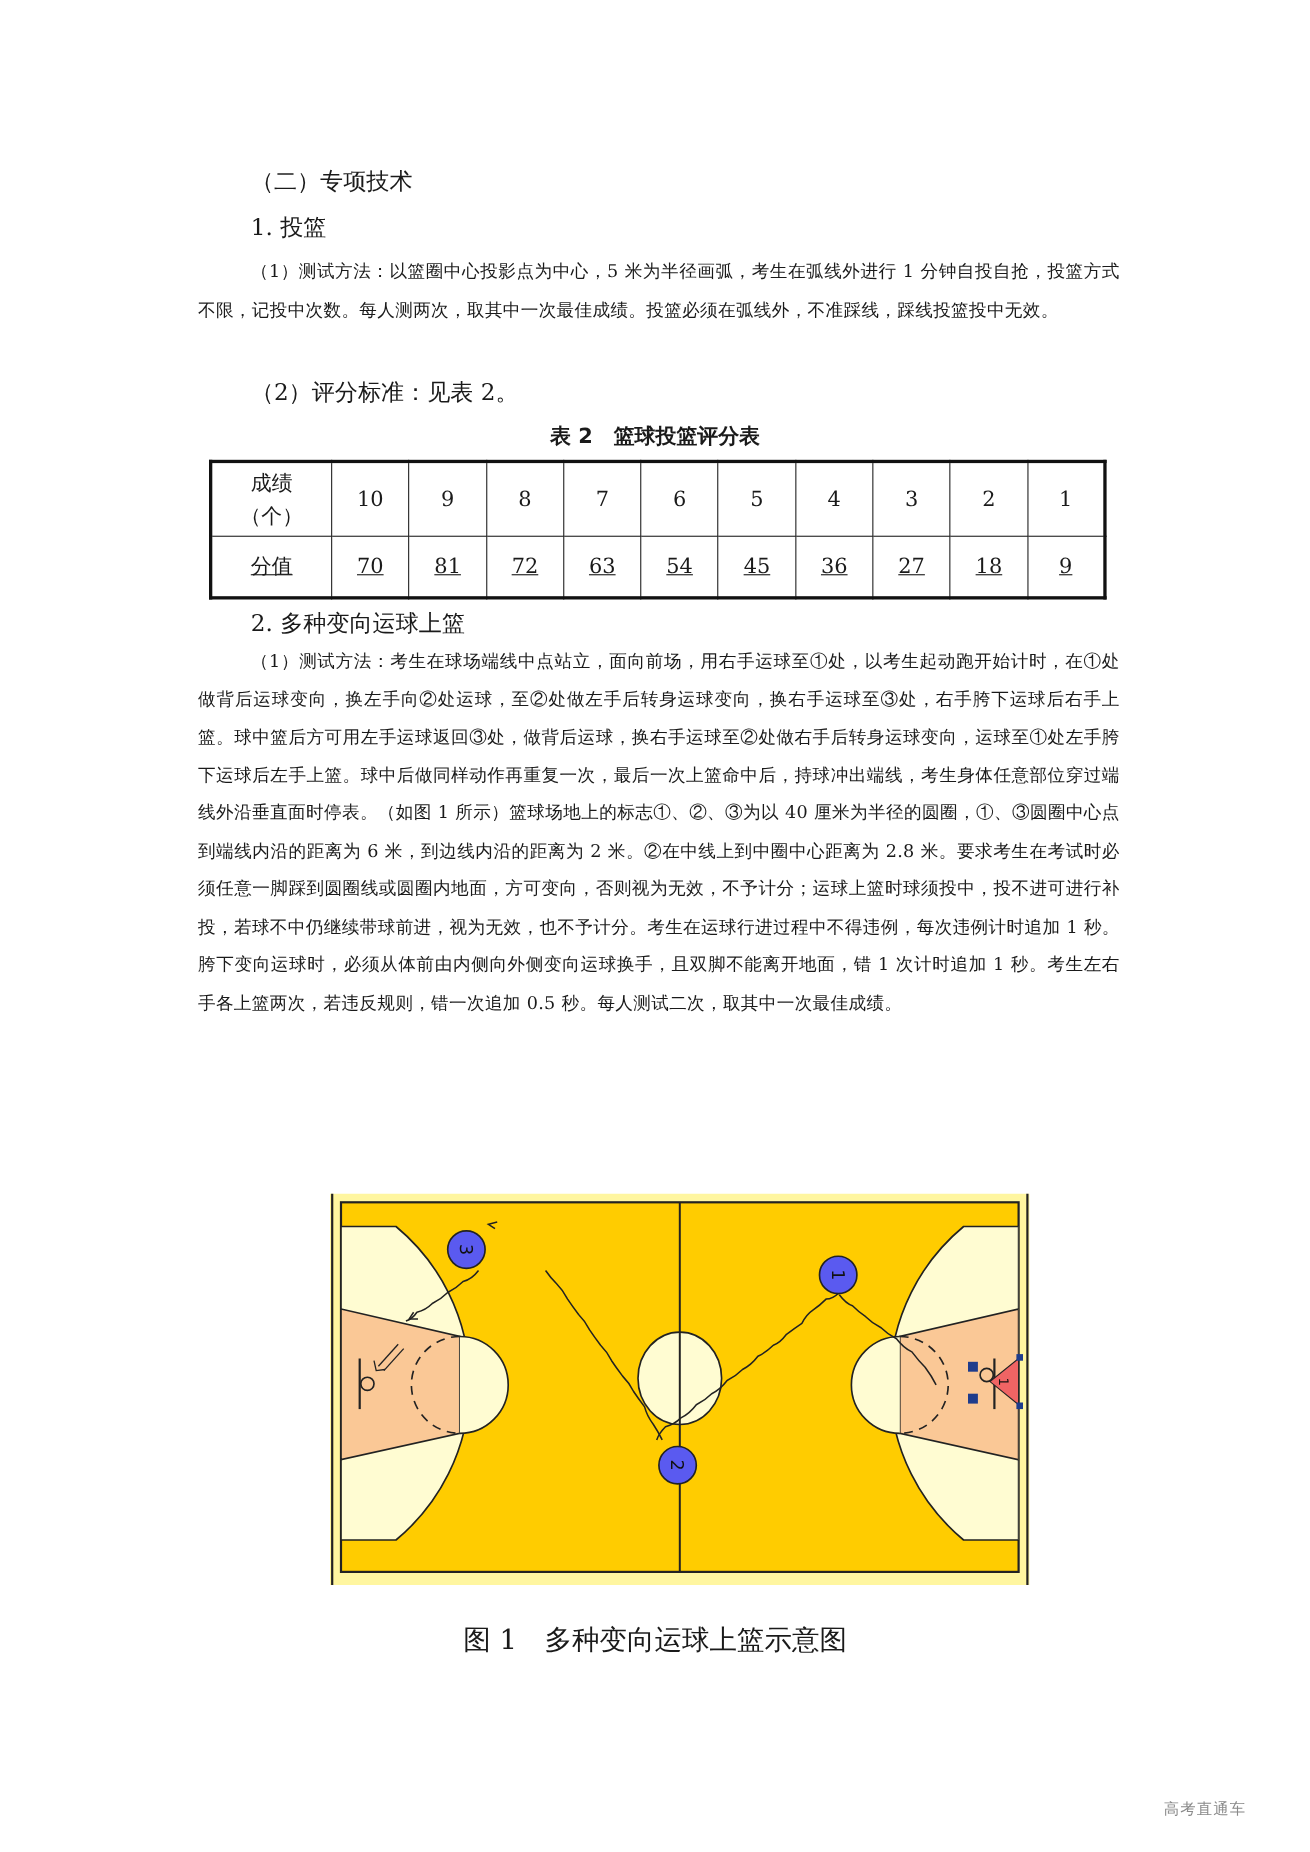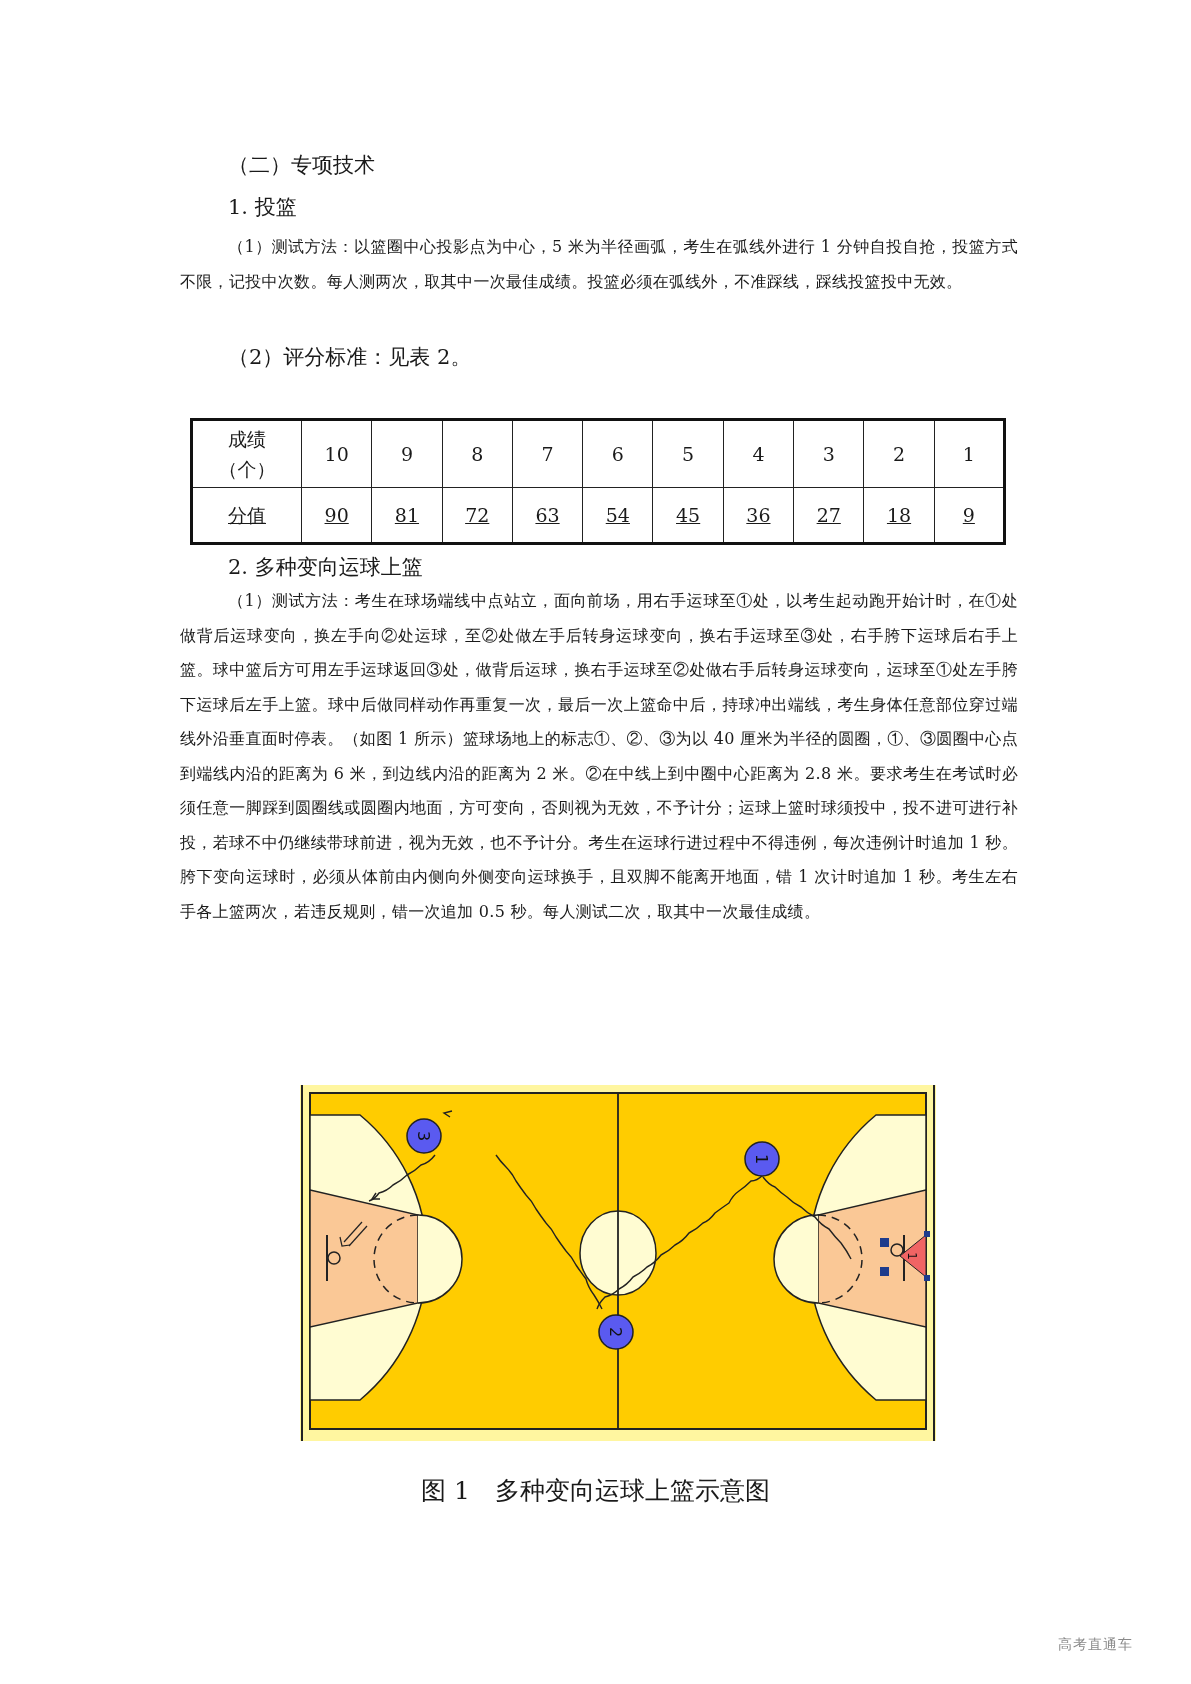--- a/index.html
+++ b/index.html
@@ -49,20 +49,21 @@
 
 <div class="page">
 
   <div class="heading" style="top:150px;">（二）专项技术</div>
   <div class="heading" style="top:192px;">1. 投篮</div>
 
   <div class="para indent" style="top:230px;">（1）测试方法：以篮圈中心投影点为中心，5 米为半径画弧，考生在弧线外进行 1 分钟自投自抢，投篮方式不限，记投中次数。每人测两次，取其中一次最佳成绩。投篮必须在弧线外，不准踩线，踩线投篮投中无效。</div>
 
   <div class="heading" style="top:342px;text-align:center;">（2）评分标准：见表 2。</div>
 
+  <div class="table-title">表 2　篮球投篮评分表</div>
 
   <table class="score">
     <tbody>
         <tr class="r1">
       <td class="label">
         <div>成绩</div>
         <div>（个）</div>
       </td>
       <td>10</td>
       <td>9</td>
@@ -70,21 +71,21 @@
       <td>7</td>
       <td>6</td>
       <td>5</td>
       <td>4</td>
       <td>3</td>
       <td>2</td>
       <td>1</td>
     </tr>
     <tr class="r2">
       <td class="label">分值</td>
-      <td>90</td>
+      <td>70</td>
       <td>81</td>
       <td>72</td>
       <td>63</td>
       <td>54</td>
       <td>45</td>
       <td>36</td>
       <td>27</td>
       <td>18</td>
       <td>9</td>
     </tr>

